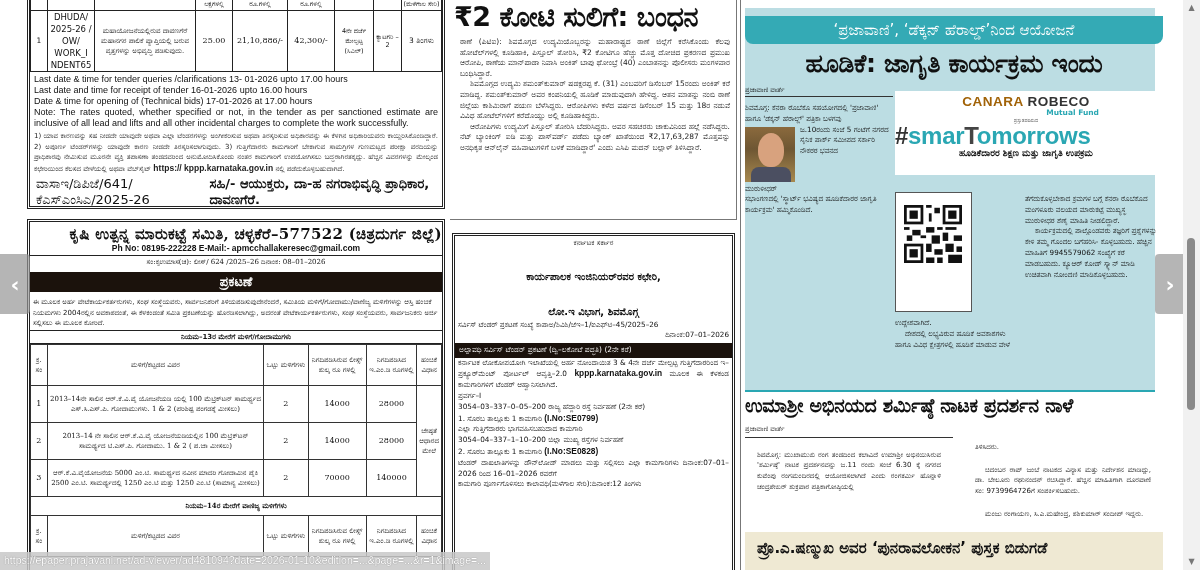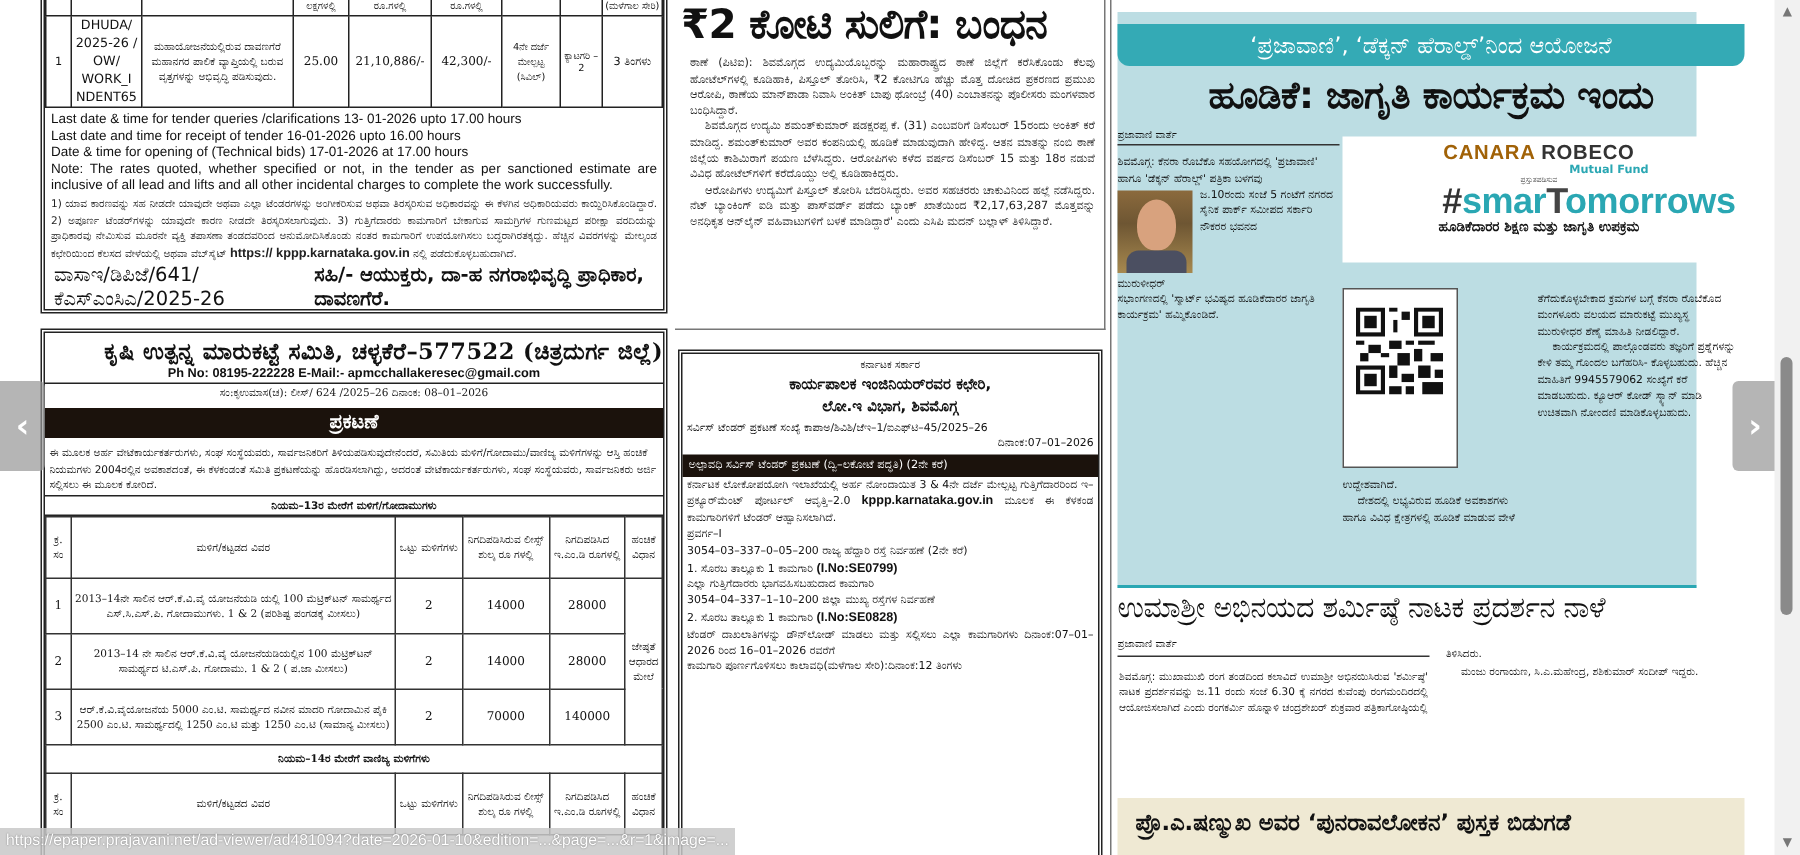--- a/index.html
+++ b/index.html
@@ -51,31 +51,31 @@
   .news1 .body p { margin:0; text-indent:10px; }
   .news1 .body p:first-child { text-indent:0; }
 
   
   .pwd {
     position:absolute; left:452px; top:233px; width:283px; height:345px;
     border:3px double #222; box-sizing:border-box; font-size:7.5px; line-height:10.8px;
   }
   .pwd .c { text-align:center; }
   .pwd .gov { font-size:7px; padding-top:2px; }
-  .pwd .office { font-size:10px; font-weight:bold; line-height:15px; }
+  .pwd .office { font-size:10px; font-weight:bold; line-height:15px;margin-top:20px; }
   .pwd .ref { padding:1px 3px; font-size:7.2px; line-height:10.5px; }
   .pwd .ref .date { text-align:right; }
   .pwd .bar { background:#1b120c; color:#fff; font-size:7.5px; padding:2px 4px; margin-top:1px; }
   .pwd .txt { padding:0 3px; font-size:7.3px; line-height:10.8px; }
   .pwd .b { font-family:"Liberation Sans", sans-serif; font-weight:bold; font-size:8.4px; }
 
   
   .feature {
     position:absolute; left:745px; top:8px; width:386px; height:382px;
-    background:#bcdde3; border-bottom:2px solid #2aa7b3;
+    background:#bcdde3; border-bottom:2px solid #2aa7b3;padding-left:24px;
   }
   .feature .pill {
     position:absolute; left:0; top:8px; width:418px; height:28px;
     background:#34aab5; color:#fff; font-size:15px; text-align:center; line-height:28px;
     border-radius:0 0 8px 8px;
   }
   .feature .headline { position:absolute; left:0; top:38px; width:418px; text-align:center; font-size:25px; font-weight:bold; line-height:36px; letter-spacing:-0.3px; }
   .feature .byline { position:absolute; left:0; top:78px; width:148px; font-size:6.8px; border-bottom:1px solid #333; padding-bottom:2px; }
   .feature .col1 { position:absolute; left:0; top:95px; width:148px; font-size:7.2px; line-height:10.8px; color:#111; }
   .feature .col1 .photo {
@@ -83,37 +83,37 @@
     background:linear-gradient(180deg,#8b6a3d 0%,#6e5633 40%,#a7894f 100%); position:relative;
   }
   .feature .col1 .face { position:absolute; left:13px; top:6px; width:26px; height:34px; border-radius:50% 50% 45% 45%; background:#d8a27e; }
   .feature .col1 .shirt { position:absolute; left:6px; top:40px; width:40px; height:15px; background:#4b4f61; border-radius:8px 8px 0 0; }
   .feature .col1 .caption { clear:left; }
   .feature .ad { position:absolute; left:150px; top:83px; width:262px; height:84px; background:#fff; }
   .feature .ad .brand { text-align:center; font-family:"Liberation Sans", sans-serif; font-weight:bold; font-size:13.5px; color:#2aa7b3; padding-top:3px; letter-spacing:.5px; }
   .feature .ad .brand span { color:#333; }
   .feature .ad .mf { text-align:right; padding-right:58px; font-size:7.5px; color:#2aa7b3; font-weight:bold; line-height:8px; }
   .feature .ad .pres { text-align:center; font-size:5px; color:#444; }
-  .feature .ad .hash { text-align:right; font-family:"Liberation Sans", sans-serif; font-weight:bold; font-size:24px; color:#2aa7b3; line-height:24px; letter-spacing:-.3px; }
+  .feature .ad .hash { text-align:left; font-family:"Liberation Sans", sans-serif; font-weight:bold; font-size:24px; color:#2aa7b3; line-height:24px; letter-spacing:-.3px; }
   .feature .ad .hash .h { color:#333; }
   .feature .ad .hash .t { color:#444; }
   .feature .ad .tag { text-align:center; font-size:9px; font-weight:bold; color:#111; }
   .feature .qr { position:absolute; left:150px; top:184px; width:75px; height:118px; background:#fff; border:1px solid #555; }
   .feature .qrgrid { position:absolute; left:8px; top:12px; width:58px; height:58px; }
   .feature .col2 { position:absolute; left:150px; top:310px; width:120px; font-size:7.2px; line-height:10.8px; }
   .feature .col3 { position:absolute; left:280px; top:186px; width:132px; font-size:7.2px; line-height:10.8px; }
 
   
   .theatre { position:absolute; left:745px; top:392px; width:418px; }
-  .theatre .head { font-size:19px; font-weight:normal; line-height:26px; padding-left:0; letter-spacing:-.3px; color:#111; }
+  .theatre .head { font-size:19px; font-weight:bold; line-height:26px; padding-left:0; letter-spacing:-.3px; color:#111; }
   .theatre .cols { display:flex; justify-content:space-between; margin-top:6px; }
   .theatre .c1 { width:208px; font-size:7px; line-height:10.7px; text-align:justify; }
   .theatre .c1 .by { border-bottom:1px solid #333; padding-bottom:2px; margin-bottom:8px; font-size:6.8px; }
   .theatre .c2 { width:200px; font-size:7px; line-height:10.7px; text-align:justify; padding-top:6px; }
-  .theatre p { margin:1px; }
+  .theatre p { margin:12px; }
   .theatre .ind { text-indent:10px; }
   .book { position:absolute; left:745px; top:532px; width:418px; height:38px; background:#efe9d3; font-size:15px; font-weight:bold; line-height:32px; padding-left:12px; box-sizing:border-box; }
 
   .rule-v { position:absolute; background:#777; }
 
   
   .nav-prev, .nav-next {
     position:absolute; width:30px; height:60px; background:rgba(150,150,150,.7);
     display:flex; align-items:center; justify-content:center; color:#fff; font-size:22px; font-weight:bold;
     cursor:pointer;
@@ -348,20 +348,21 @@
 
   <div class="theatre">
     <div class="head">ಉಮಾಶ್ರೀ ಅಭಿನಯದ ಶರ್ಮಿಷ್ಠೆ ನಾಟಕ ಪ್ರದರ್ಶನ ನಾಳೆ</div>
     <div class="cols">
       <div class="c1">
         <div class="by">ಪ್ರಜಾವಾಣಿ ವಾರ್ತೆ</div>
         <p>ಶಿವಮೊಗ್ಗ: ಮುಖಾಮುಖಿ ರಂಗ ತಂಡದಿಂದ ಕಲಾವಿದೆ ಉಮಾಶ್ರೀ ಅಭಿನಯಿಸಿರುವ 'ಶರ್ಮಿಷ್ಠೆ' ನಾಟಕ ಪ್ರದರ್ಶನವನ್ನು ಜ.11 ರಂದು ಸಂಜೆ 6.30 ಕ್ಕೆ ನಗರದ ಕುವೆಂಪು ರಂಗಮಂದಿರದಲ್ಲಿ ಆಯೋಜಿಸಲಾಗಿದೆ ಎಂದು ರಂಗಕರ್ಮಿ ಹೊನ್ನಾಳಿ ಚಂದ್ರಶೇಖರ್ ಶುಕ್ರವಾರ ಪತ್ರಿಕಾಗೋಷ್ಠಿಯಲ್ಲಿ</p>
       </div>
       <div class="c2">
         <p>ತಿಳಿಸಿದರು.</p>
+        <p class="ind">ಚಿದಂಬರ ರಾವ್ ಜಂಬೆ ನಾಟಕದ ವಿನ್ಯಾಸ ಮತ್ತು ನಿರ್ದೇಶನ ಮಾಡಿದ್ದು, ಡಾ. ಬೇಲೂರು ರಘುನಂದನ್ ರಚಿಸಿದ್ದಾರೆ. ಹೆಚ್ಚಿನ ಮಾಹಿತಿಗಾಗಿ ದೂರವಾಣಿ ಸಂ: 9739964726ಗೆ ಸಂಪರ್ಕಿಸಬಹುದು.</p>
         <p class="ind">ಮಂಜು ರಂಗಾಯಣ, ಸಿ.ಎ.ಮಹೇಂದ್ರ, ಶಶಿಕುಮಾರ್ ಸಂದೀಪ್ ಇದ್ದರು.</p>
       </div>
     </div>
   </div>
 
   <div class="book">ಪ್ರೊ.ಎ.ಷಣ್ಮುಖ ಅವರ ‘ಪುನರಾವಲೋಕನ’ ಪುಸ್ತಕ ಬಿಡುಗಡೆ</div>
 </div>
 
 <div class="nav-prev">
   <span>‹</span>

